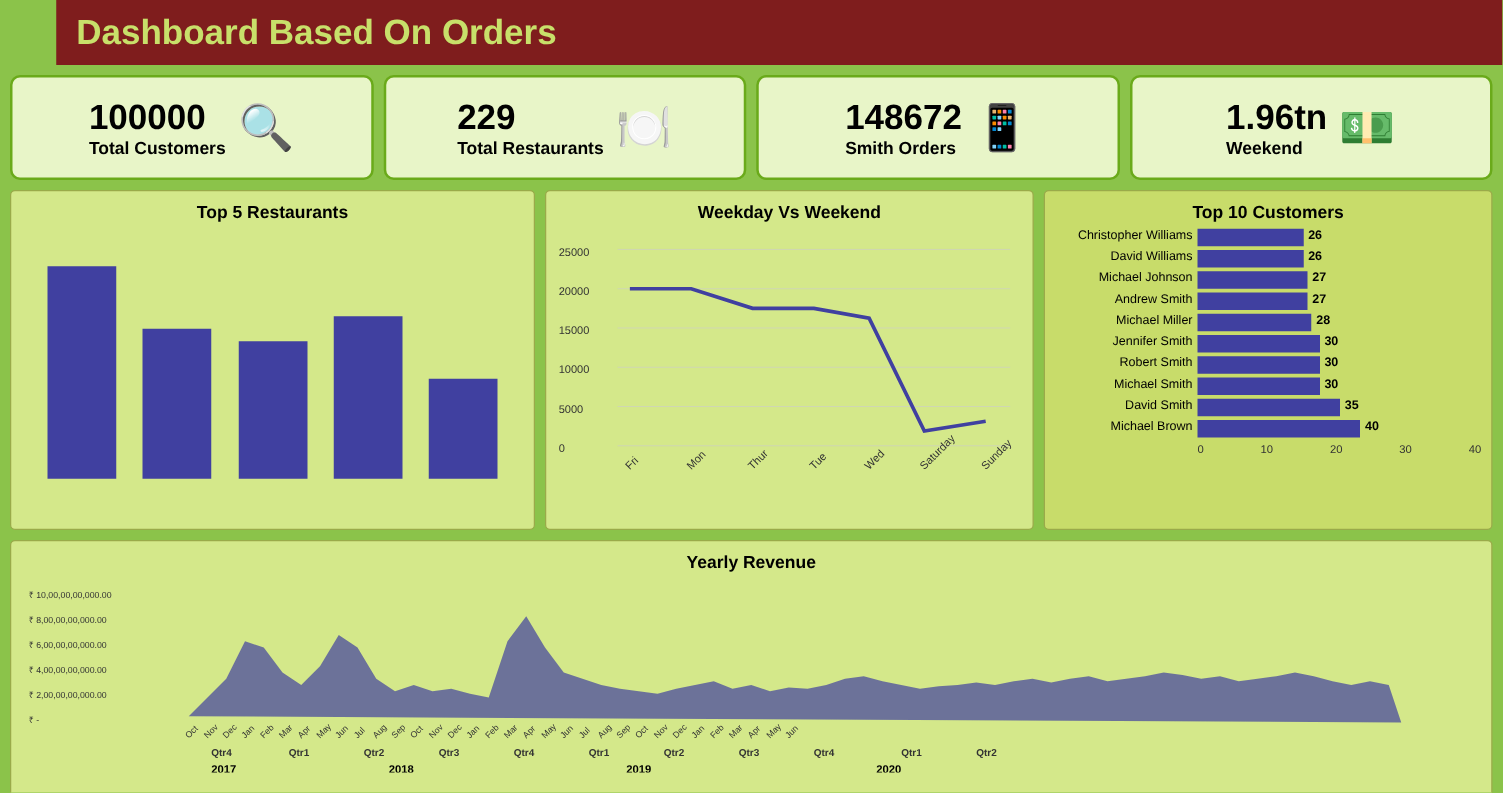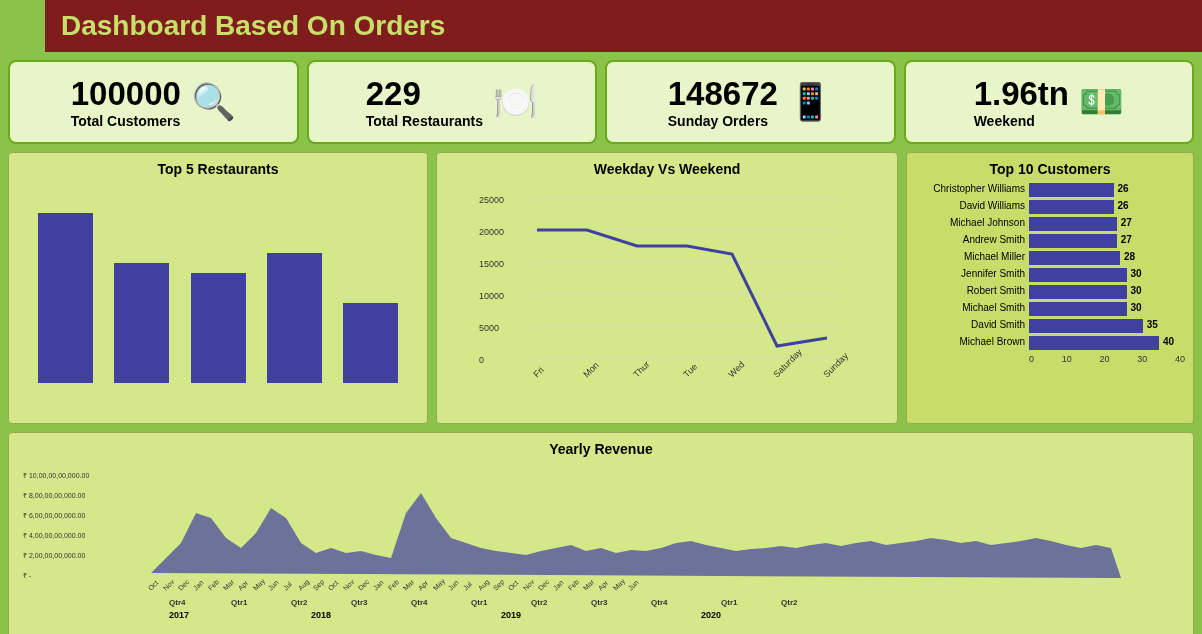--- a/index.html
+++ b/index.html
@@ -37,21 +37,21 @@
       background: #e8f5c8;
       border: 2px solid #6aaa1a;
       border-radius: 8px;
       display: flex;
       align-items: center;
       justify-content: center;
       gap: 10px;
       padding: 8px 16px;
     }
     .kpi-text { text-align: left; }
-    .kpi-number { font-size: 33px; font-weight: bold; color: #000; }
+    .kpi-number { font-size: 28px; font-weight: bold; color: #000; }
     .kpi-label { font-size: 14px; color: #000; font-weight: 600; }
     .kpi-icon { font-size: 36px; }
 
     .main-content {
       display: flex;
       gap: 8px;
       padding: 0 8px 8px 8px;
       height: 280px;
     }
 
@@ -65,21 +65,21 @@
     .chart-title {
       text-align: center;
       font-size: 14px;
       font-weight: bold;
       color: #000;
       margin-bottom: 6px;
     }
 
     .top5-panel { width: 420px; }
     .weekday-panel { flex: 1; }
-    .top10-panel { width: 288px; background: #c8dc6a; }
+    .top10-panel { width: 359px; background: #c8dc6a; }
 
     
     .bar-chart {
       display: flex;
       align-items: flex-end;
       justify-content: space-around;
       height: 200px;
       padding: 0 10px;
     }
     .bar-wrapper {
@@ -155,21 +155,21 @@
   <div class="kpi-card">
     <div class="kpi-text">
       <div class="kpi-number">229</div>
       <div class="kpi-label">Total Restaurants</div>
     </div>
     <div class="kpi-icon">🍽️</div>
   </div>
   <div class="kpi-card">
     <div class="kpi-text">
       <div class="kpi-number">148672</div>
-      <div class="kpi-label">Sunday Orders</div>
+      <div class="kpi-label">Smith Orders</div>
     </div>
     <div class="kpi-icon">📱</div>
   </div>
   <div class="kpi-card">
     <div class="kpi-text">
       <div class="kpi-number">1.96tn</div>
       <div class="kpi-label">Weekend</div>
     </div>
     <div class="kpi-icon">💵</div>
   </div>

